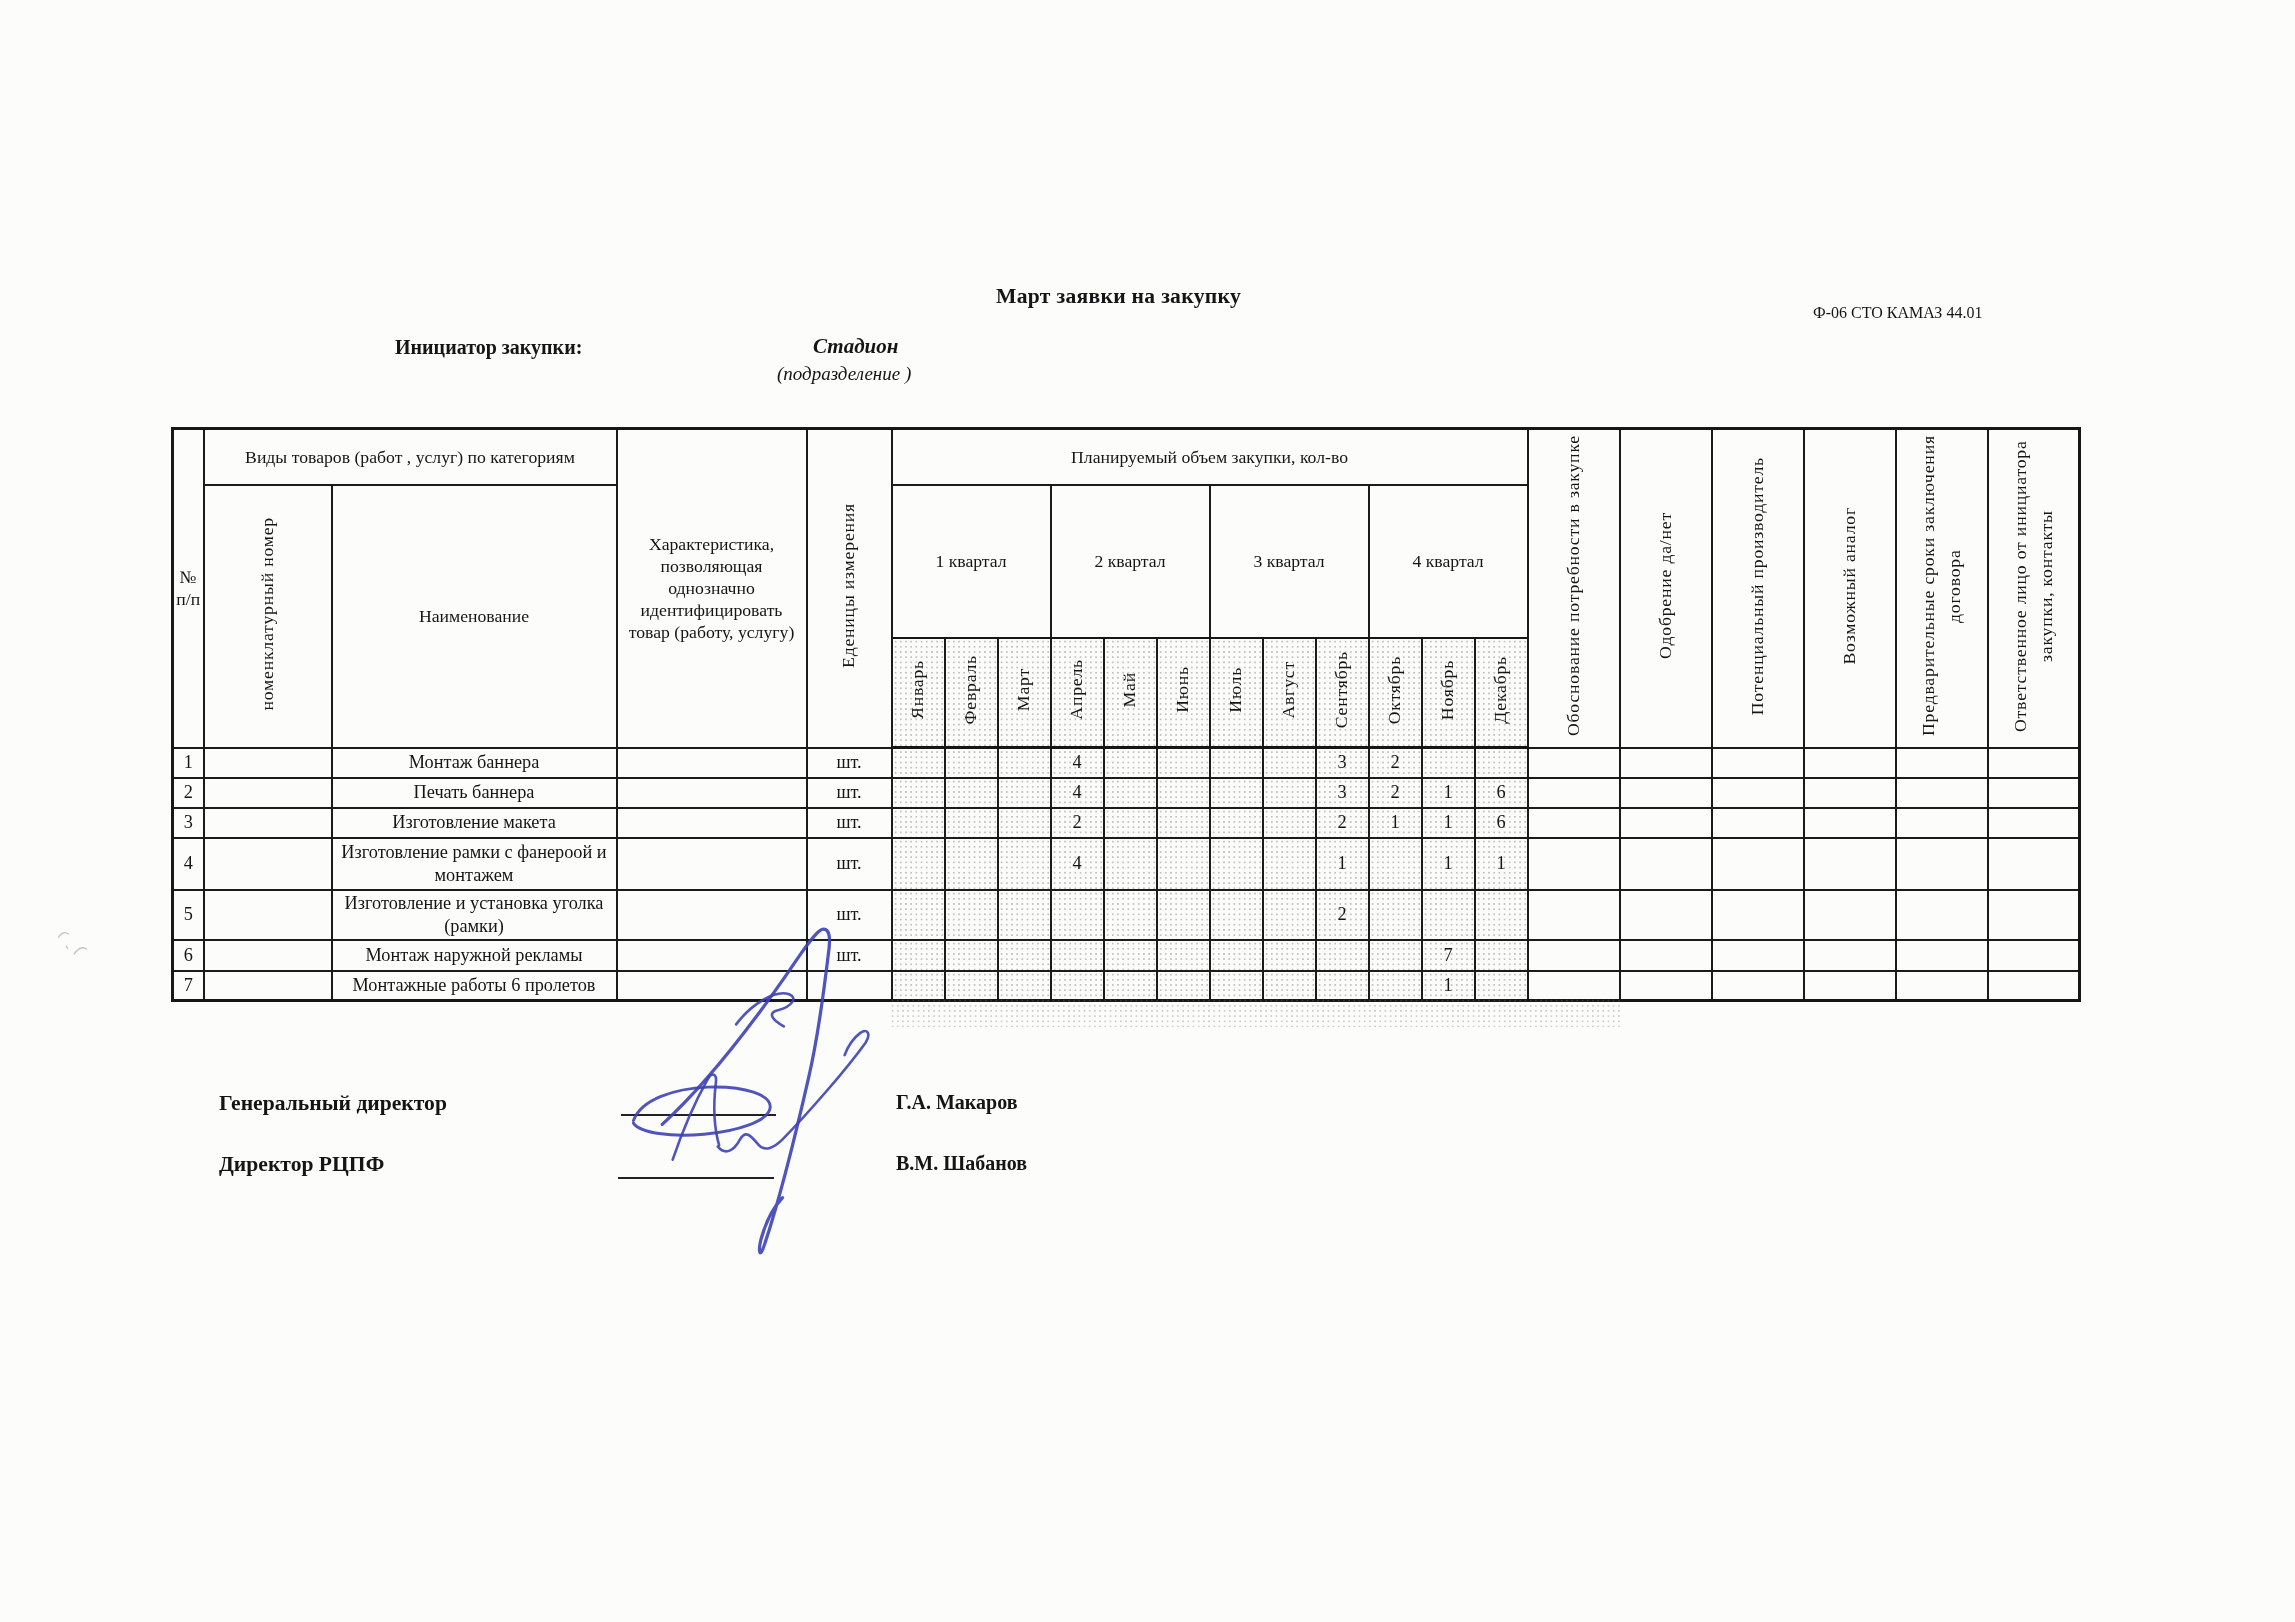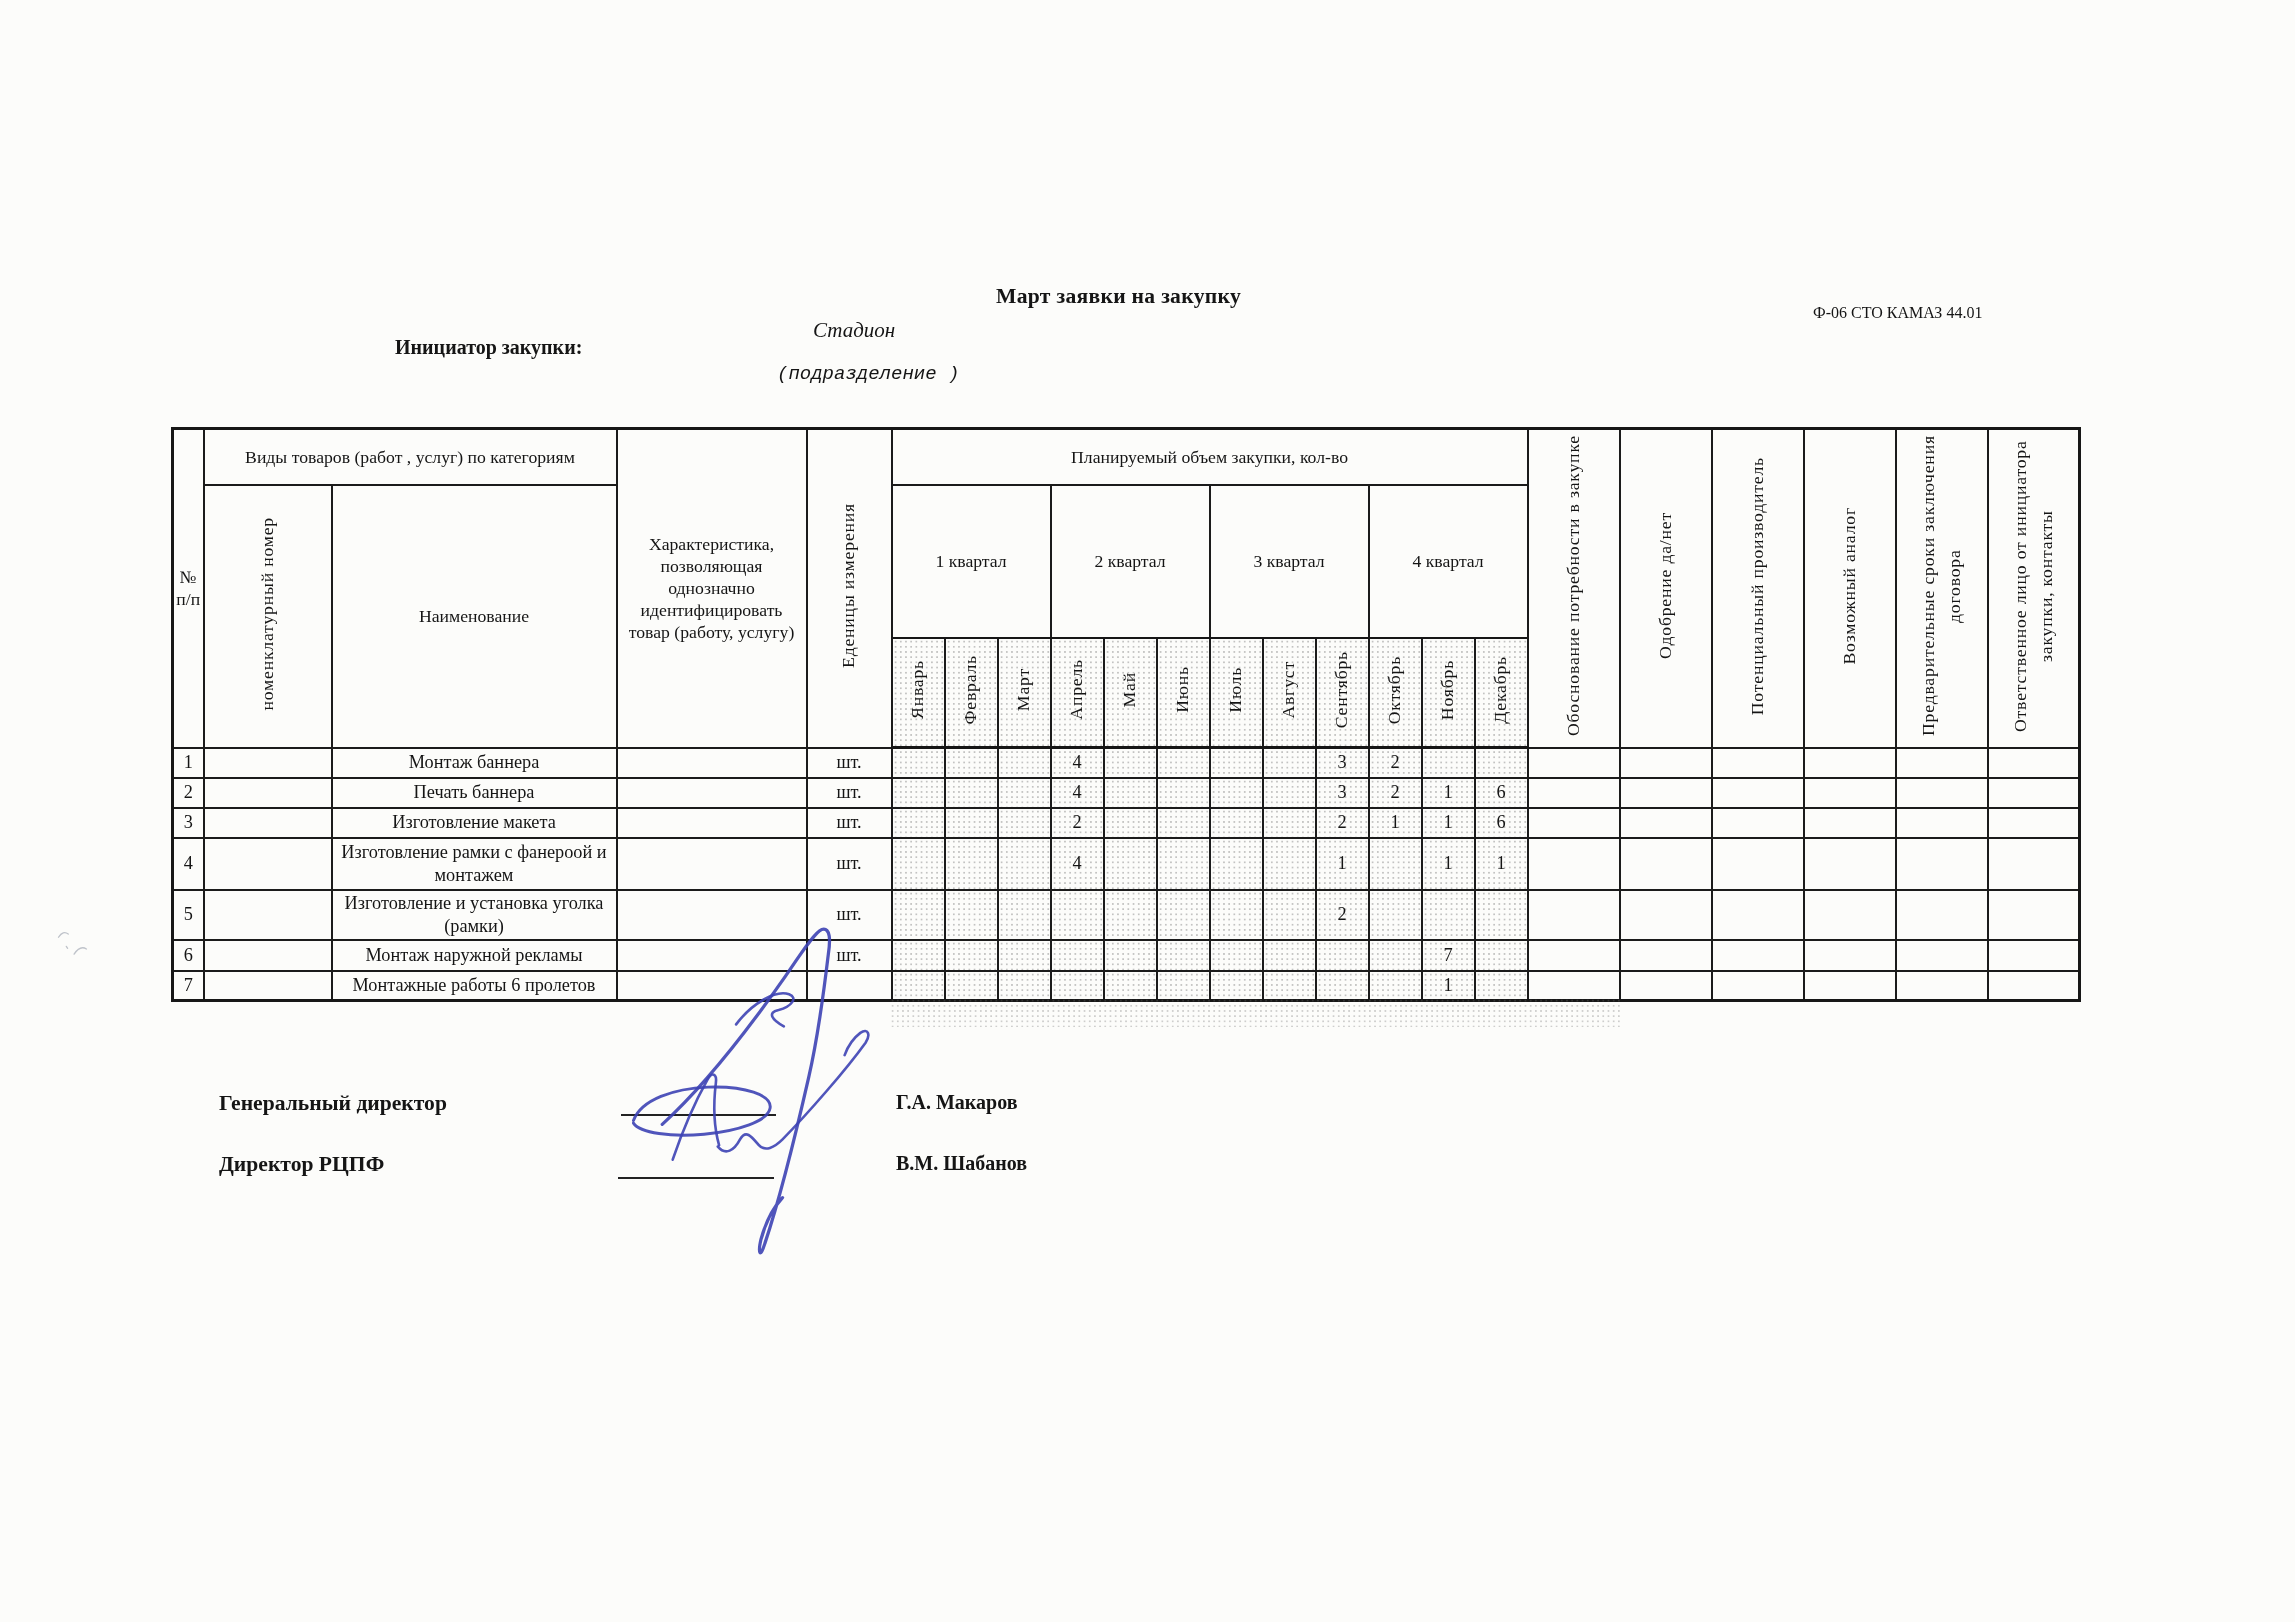--- a/index.html
+++ b/index.html
@@ -5,22 +5,22 @@
   html,body{margin:0;padding:0;}
   body{
     width:2295px;height:1623px;position:relative;overflow:hidden;
     background:#fcfcfa;color:#151515;
     font-family:"Liberation Serif","DejaVu Serif",serif;
   }
   .abs{position:absolute;}
   .title{left:996px;top:284px;font-size:21.6px;font-weight:bold;letter-spacing:0.3px;}
   .formcode{left:1813px;top:304px;font-size:16px;}
   .init-label{left:395px;top:336px;font-size:20px;font-weight:bold;}
-  .init-value{left:813px;top:318px;font-size:21px;font-weight:normal;font-style:italic;}
-  .init-capt{left:777px;top:363px;font-size:19px;font-style:italic;font-family:Liberation Mono, monospace;}
+  .init-value{left:813px;top:334px;font-size:21px;font-weight:bold;font-style:italic;}
+  .init-capt{left:777px;top:363px;font-size:19px;font-style:italic;}
 
   table.main{
     position:absolute;left:171px;top:427px;
     width:1904px;table-layout:fixed;
     border-collapse:collapse;border:3.3px solid #171717;
   }
   table.main td{
     border:2px solid #1b1b1b;
     text-align:center;vertical-align:middle;
     font-size:17.7px;line-height:1.25;

